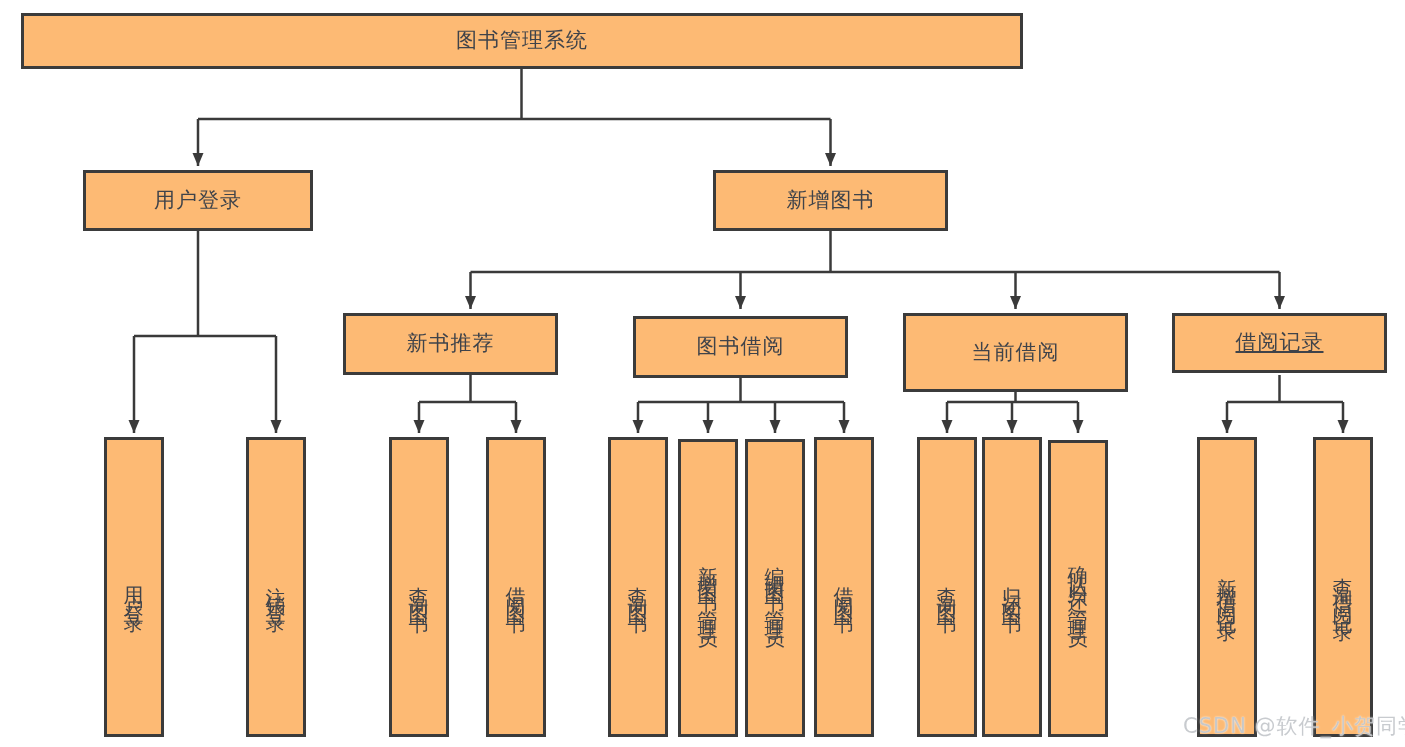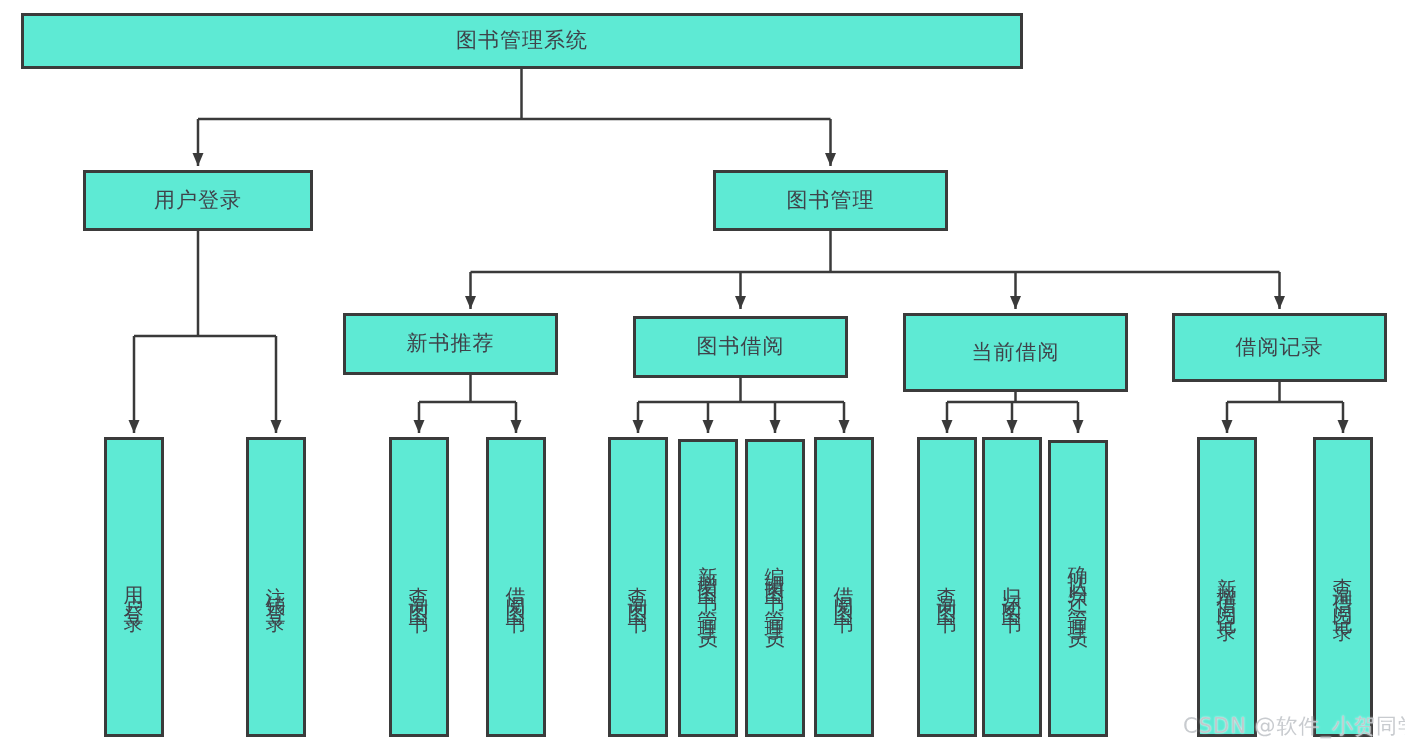--- a/index.html
+++ b/index.html
@@ -8,21 +8,21 @@
     width:1405px;height:747px;
     background:#ffffff;
     font-family:"DejaVu Sans",sans-serif;
     overflow:hidden;
   }
   #connectors{position:absolute;left:0;top:0;width:1405px;height:747px;}
   .box{
     position:absolute;
     box-sizing:border-box;
     border:3px solid #3b3b3b;
-    background:#5eead4;
+    background:#fdba74;
     display:flex;
     align-items:center;
     justify-content:center;
     color:#3f434a;
     font-size:21px;
     letter-spacing:1px;
     text-align:right;
     line-height:1.2;
   }
   .vbox{
@@ -94,26 +94,26 @@
       <path d="M1279.5,375 V402"></path>
       <path d="M1227,402 H1343"></path>
       <path d="M1227,402 V433" marker-end="url(#arrow)"></path>
       <path d="M1343,402 V433" marker-end="url(#arrow)"></path>
     </g>
   </svg>
 
   <div class="box" style="left:21px;top:13px;width:1002px;height:56px;">图书管理系统</div>
 
   <div class="box" style="left:83px;top:170px;width:230px;height:61px;">用户登录</div>
-  <div class="box" style="left:713px;top:170px;width:235px;height:61px;">图书管理</div>
+  <div class="box" style="left:713px;top:170px;width:235px;height:61px;">新增图书</div>
 
   <div class="box" style="left:343px;top:313px;width:215px;height:62px;">新书推荐</div>
   <div class="box" style="left:633px;top:316px;width:215px;height:62px;">图书借阅</div>
   <div class="box" style="left:903px;top:313px;width:225px;height:79px;">当前借阅</div>
-  <div class="box" style="left:1172px;top:313px;width:215px;height:69px;">借阅记录</div>
+  <div class="box" style="left:1172px;top:313px;width:215px;height:60px;text-decoration:underline;">借阅记录</div>
 
   <div class="box vbox" style="left:104px;top:437px;width:60px;height:300px;">用户登录</div>
   <div class="box vbox" style="left:246px;top:437px;width:60px;height:300px;">注销登录</div>
 
   <div class="box vbox" style="left:389px;top:437px;width:60px;height:300px;">查询图书</div>
   <div class="box vbox" style="left:486px;top:437px;width:60px;height:300px;">借阅图书</div>
 
   <div class="box vbox" style="left:608px;top:437px;width:60px;height:300px;">查询图书</div>
   <div class="box vbox" style="left:678px;top:439px;width:60px;height:298px;">新增图书（管理员）</div>
   <div class="box vbox" style="left:745px;top:439px;width:60px;height:298px;">编辑图书（管理员）</div>

